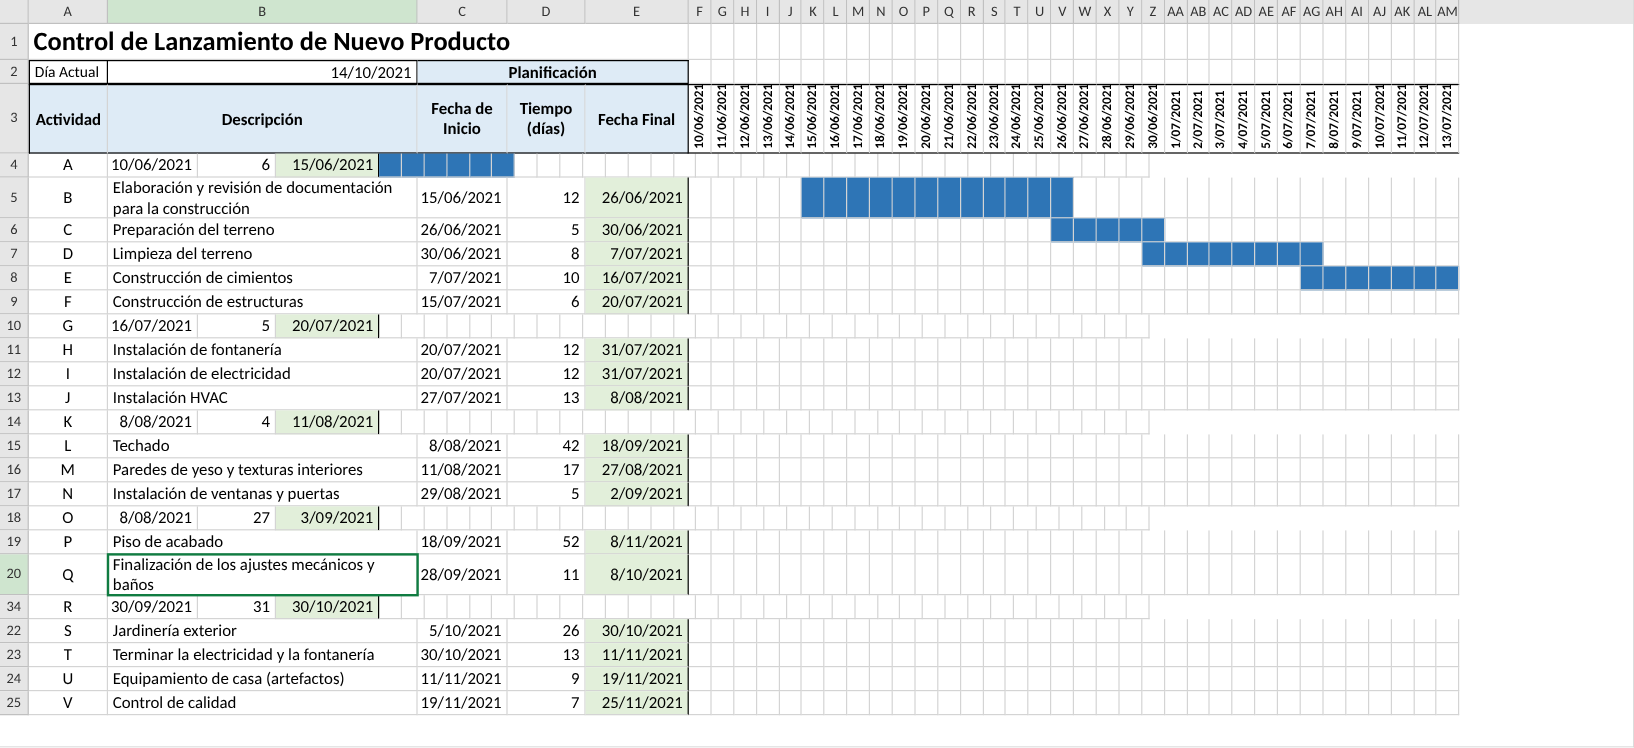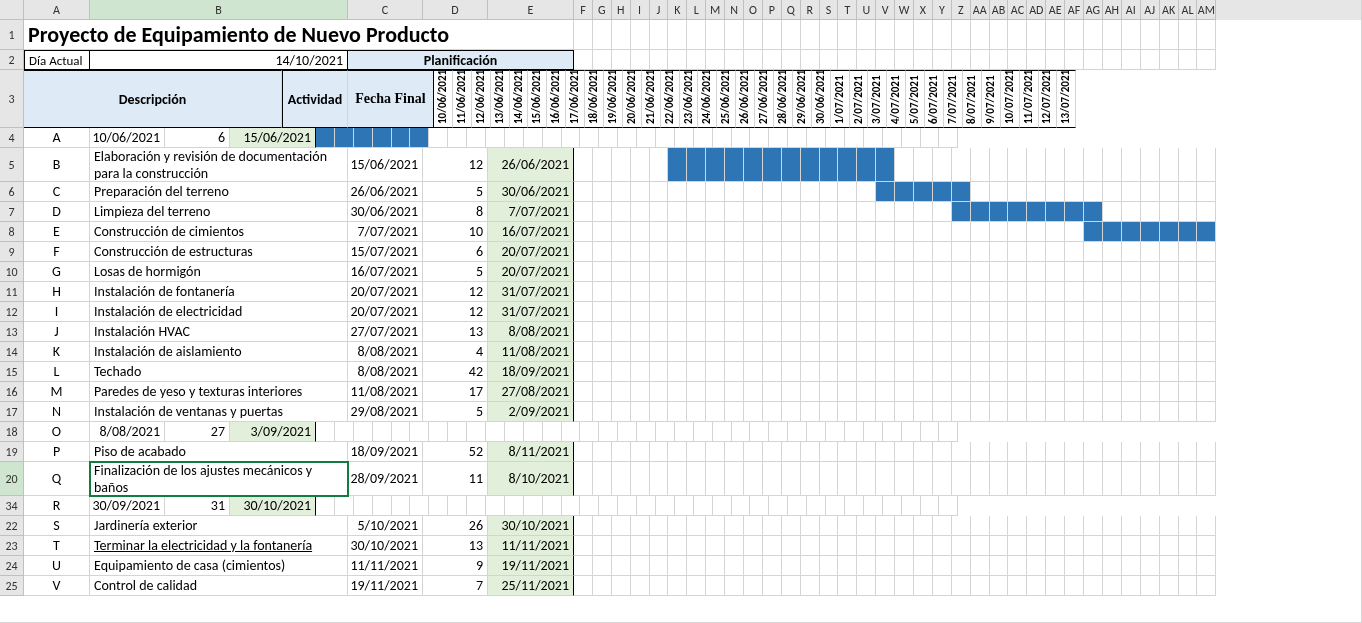--- a/index.html
+++ b/index.html
@@ -196,21 +196,21 @@
         <div class="col-head cNarrow">AK</div>
         <div class="col-head cNarrow">AL</div>
         <div class="col-head cNarrow">AM</div>
       </div>
   </div>
 
   <div class="rows" id="rows">
       <div class="row" style="height: 30px;">
         <div class="rowhead">1</div>
         <div class="cell title" style="width: 550px; flex: 0 0 550px; border-bottom: 1px solid rgb(212, 212, 212);">
-          <span>Proyecto de Equipamiento de Nuevo Producto</span>
+          <span>Control de Lanzamiento de Nuevo Producto</span>
         </div>
         <div class="cell " style="width: 18.9px; flex: 0 0 18.9px;"></div>
         <div class="cell " style="width: 18.9px; flex: 0 0 18.9px;"></div>
         <div class="cell " style="width: 18.9px; flex: 0 0 18.9px;"></div>
         <div class="cell " style="width: 18.9px; flex: 0 0 18.9px;"></div>
         <div class="cell " style="width: 18.9px; flex: 0 0 18.9px;"></div>
         <div class="cell " style="width: 18.9px; flex: 0 0 18.9px;"></div>
         <div class="cell " style="width: 18.9px; flex: 0 0 18.9px;"></div>
         <div class="cell " style="width: 18.9px; flex: 0 0 18.9px;"></div>
         <div class="cell " style="width: 18.9px; flex: 0 0 18.9px;"></div>
@@ -281,27 +281,33 @@
         <div class="cell " style="width: 18.9px; flex: 0 0 18.9px;"></div>
         <div class="cell " style="width: 18.9px; flex: 0 0 18.9px;"></div>
         <div class="cell " style="width: 18.9px; flex: 0 0 18.9px;"></div>
         <div class="cell " style="width: 18.9px; flex: 0 0 18.9px;"></div>
         <div class="cell " style="width: 18.9px; flex: 0 0 18.9px;"></div>
         <div class="cell " style="width: 18.9px; flex: 0 0 18.9px;"></div>
         <div class="cell " style="width: 18.9px; flex: 0 0 18.9px;"></div>
       </div>
       <div class="row" style="height: 58px;">
         <div class="rowhead">3</div>
+        <div class="cell hdr hdr-left center" style="width: 66px; flex: 0 0 66px;">
+          <span>Actividad</span>
+        </div>
         <div class="cell hdr center" style="width: 258px; flex: 0 0 258px;">
           <span>Descripción</span>
         </div>
-        <div class="cell hdr hdr-left center" style="width: 66px; flex: 0 0 66px;">
-          <span>Actividad</span>
-        </div>
-        <div class="cell hdr hdr-right center" style="width: 86px; flex: 0 0 86px; font-family: Liberation Serif, serif;">
+        <div class="cell hdr center wrap" style="width: 75px; flex: 0 0 75px; text-align: center;">
+          <span>Fecha de Inicio</span>
+        </div>
+        <div class="cell hdr center wrap" style="width: 65px; flex: 0 0 65px; text-align: center;">
+          <span>Tiempo (días)</span>
+        </div>
+        <div class="cell hdr hdr-right center" style="width: 86px; flex: 0 0 86px;">
           <span>Fecha Final</span>
         </div>
         <div class="date-head">
           <span>10/06/2021</span>
         </div>
         <div class="date-head">
           <span>11/06/2021</span>
         </div>
         <div class="date-head">
           <span>12/06/2021</span>
@@ -707,23 +713,20 @@
         <div class="gcell" style="height: 20px;"></div>
         <div class="gcell" style="height: 20px;"></div>
         <div class="gcell" style="height: 20px;"></div>
         <div class="gcell" style="height: 20px;"></div>
       </div>
       <div class="row" style="height: 20px;">
         <div class="rowhead">10</div>
         <div class="cell center" style="width: 66px; flex: 0 0 66px;">
           <span>G</span>
         </div>
-        <div class="cell wrap" style="width: 258px; flex: 0 0 258px;">
-          <span>Losas de hormigón</span>
-        </div>
         <div class="cell right" style="width: 75px; flex: 0 0 75px;">
           <span>16/07/2021</span>
         </div>
         <div class="cell right" style="width: 65px; flex: 0 0 65px;">
           <span>5</span>
         </div>
         <div class="cell right ffinal colE-border" style="width: 86px; flex: 0 0 86px;">
           <span>20/07/2021</span>
         </div>
         <div class="gcell" style="height: 20px;"></div>
@@ -915,23 +918,20 @@
         <div class="gcell" style="height: 20px;"></div>
         <div class="gcell" style="height: 20px;"></div>
         <div class="gcell" style="height: 20px;"></div>
         <div class="gcell" style="height: 20px;"></div>
       </div>
       <div class="row" style="height: 20px;">
         <div class="rowhead">14</div>
         <div class="cell center" style="width: 66px; flex: 0 0 66px;">
           <span>K</span>
         </div>
-        <div class="cell wrap" style="width: 258px; flex: 0 0 258px;">
-          <span>Instalación de aislamiento</span>
-        </div>
         <div class="cell right" style="width: 75px; flex: 0 0 75px;">
           <span>8/08/2021</span>
         </div>
         <div class="cell right" style="width: 65px; flex: 0 0 65px;">
           <span>4</span>
         </div>
         <div class="cell right ffinal colE-border" style="width: 86px; flex: 0 0 86px;">
           <span>11/08/2021</span>
         </div>
         <div class="gcell" style="height: 20px;"></div>
@@ -1377,21 +1377,21 @@
         <div class="gcell" style="height: 20px;"></div>
         <div class="gcell" style="height: 20px;"></div>
         <div class="gcell" style="height: 20px;"></div>
         <div class="gcell" style="height: 20px;"></div>
       </div>
       <div class="row" style="height: 20px;">
         <div class="rowhead">23</div>
         <div class="cell center" style="width: 66px; flex: 0 0 66px;">
           <span>T</span>
         </div>
-        <div class="cell wrap" style="width: 258px; flex: 0 0 258px; text-decoration: underline;">
+        <div class="cell wrap" style="width: 258px; flex: 0 0 258px;">
           <span>Terminar la electricidad y la fontanería</span>
         </div>
         <div class="cell right" style="width: 75px; flex: 0 0 75px;">
           <span>30/10/2021</span>
         </div>
         <div class="cell right" style="width: 65px; flex: 0 0 65px;">
           <span>13</span>
         </div>
         <div class="cell right ffinal colE-border" style="width: 86px; flex: 0 0 86px;">
           <span>11/11/2021</span>
@@ -1430,21 +1430,21 @@
         <div class="gcell" style="height: 20px;"></div>
         <div class="gcell" style="height: 20px;"></div>
         <div class="gcell" style="height: 20px;"></div>
       </div>
       <div class="row" style="height: 20px;">
         <div class="rowhead">24</div>
         <div class="cell center" style="width: 66px; flex: 0 0 66px;">
           <span>U</span>
         </div>
         <div class="cell wrap" style="width: 258px; flex: 0 0 258px;">
-          <span>Equipamiento de casa (cimientos)</span>
+          <span>Equipamiento de casa (artefactos)</span>
         </div>
         <div class="cell right" style="width: 75px; flex: 0 0 75px;">
           <span>11/11/2021</span>
         </div>
         <div class="cell right" style="width: 65px; flex: 0 0 65px;">
           <span>9</span>
         </div>
         <div class="cell right ffinal colE-border" style="width: 86px; flex: 0 0 86px;">
           <span>19/11/2021</span>
         </div>

